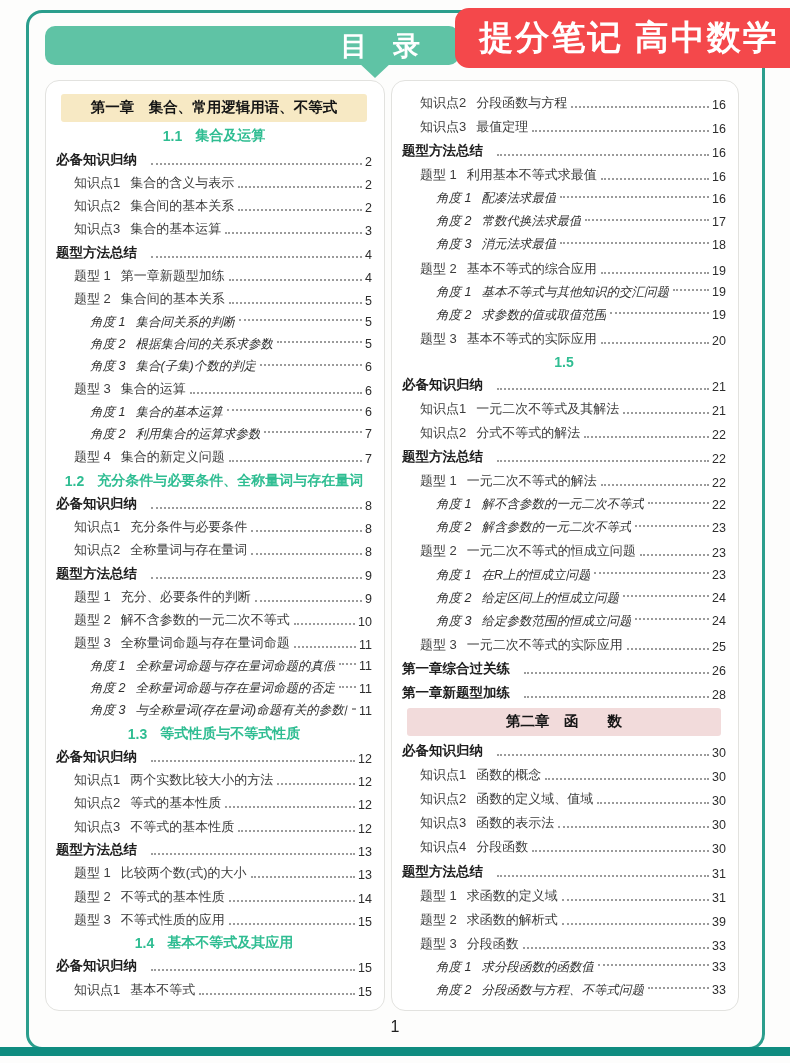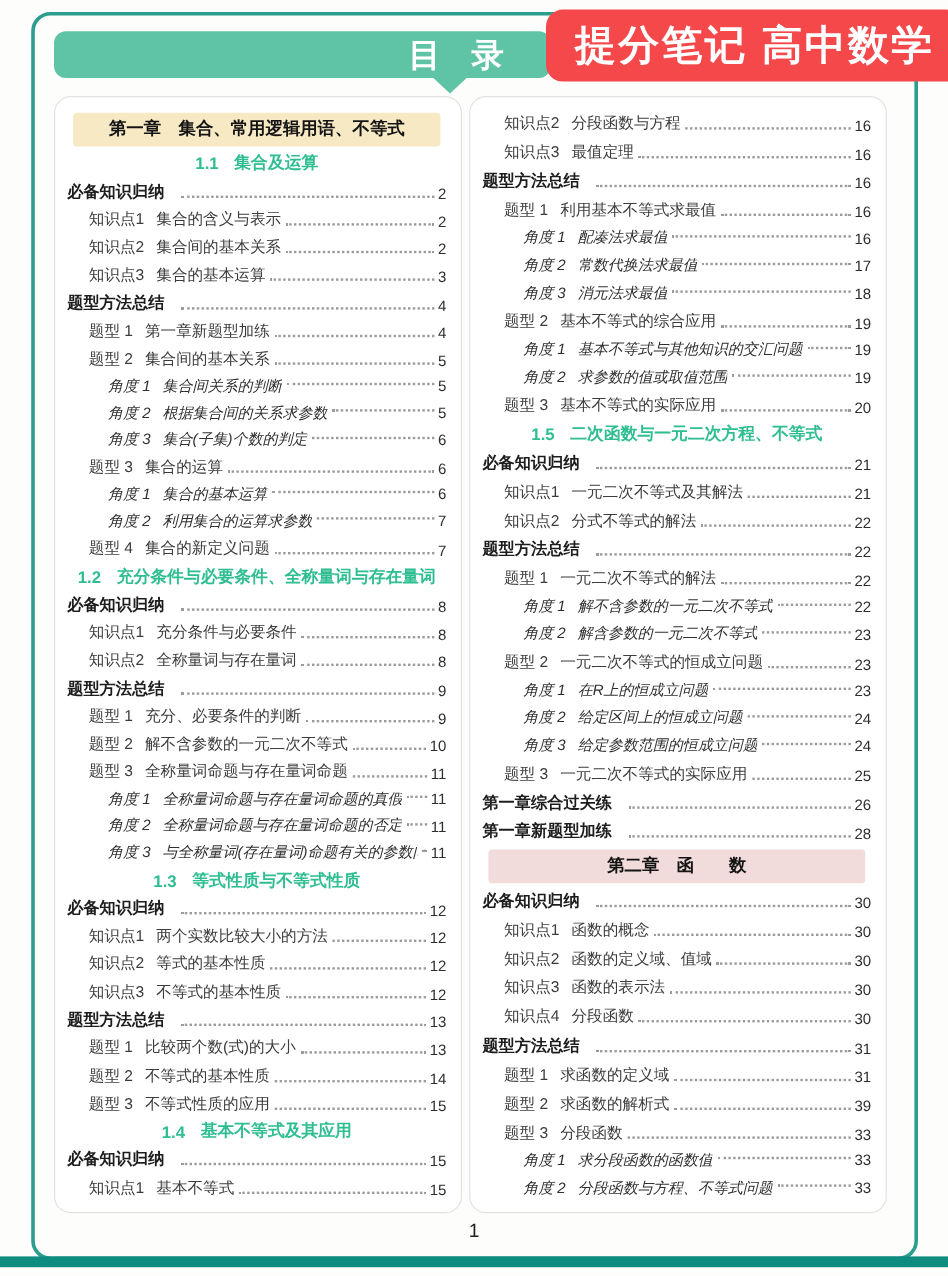--- a/index.html
+++ b/index.html
@@ -349,21 +349,20 @@
         <span class="pg">19</span>
       </div>
       <div class="row r-item">
         <span class="i-label">题型 3</span>
         <span class="i-title">基本不等式的实际应用</span>
         <span class="dots"></span>
         <span class="pg">20</span>
       </div>
       <div class="row r-section">
         <span class="sec-num">1.5</span>
-        <span class="sec-title">二次函数与一元二次方程、不等式</span>
       </div>
       <div class="row r-group">
         <span class="i-label">必备知识归纳</span>
         <span class="dots"></span>
         <span class="pg">21</span>
       </div>
       <div class="row r-item">
         <span class="i-label">知识点1</span>
         <span class="i-title">一元二次不等式及其解法</span>
         <span class="dots"></span>

